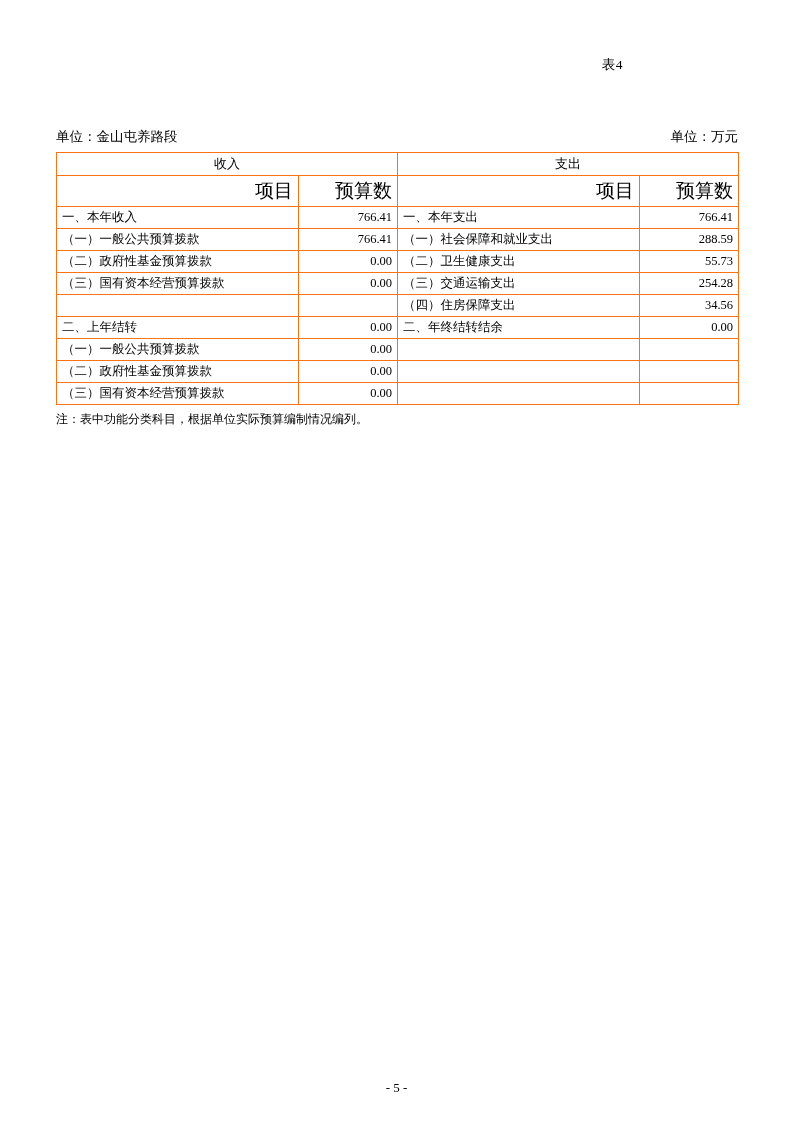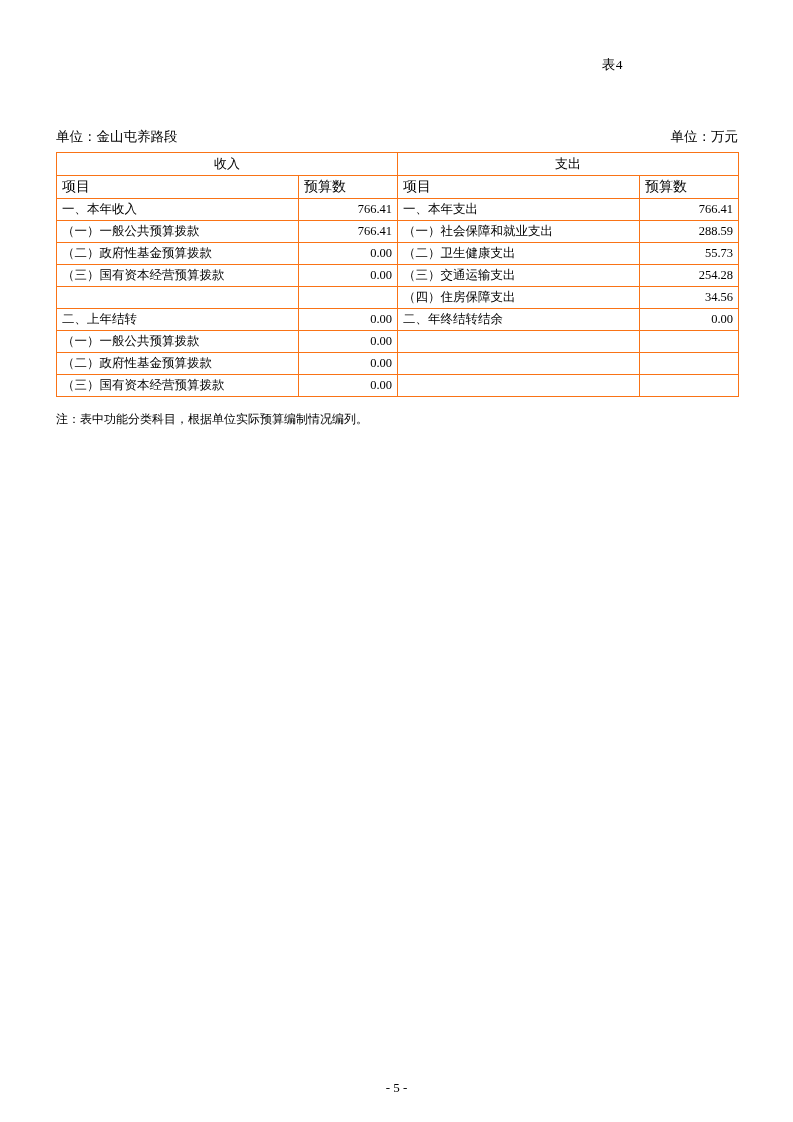--- a/index.html
+++ b/index.html
@@ -66,22 +66,22 @@
     height: 21px;
     box-sizing: border-box;
     font-weight: normal;
     vertical-align: middle;
   }
   .grp-head {
     text-align: center;
     font-size: 13px;
   }
   .col-head {
-    text-align: left;
-    font-size: 14px;
+    text-align: right;
+    font-size: 19px;
   }
   .item-cell {
     text-align: left;
     white-space: nowrap;
     overflow: hidden;
   }
   .num-cell {
     text-align: right;
     padding-right: 10px;
     font-family: "Liberation Serif", "DejaVu Serif", serif;

